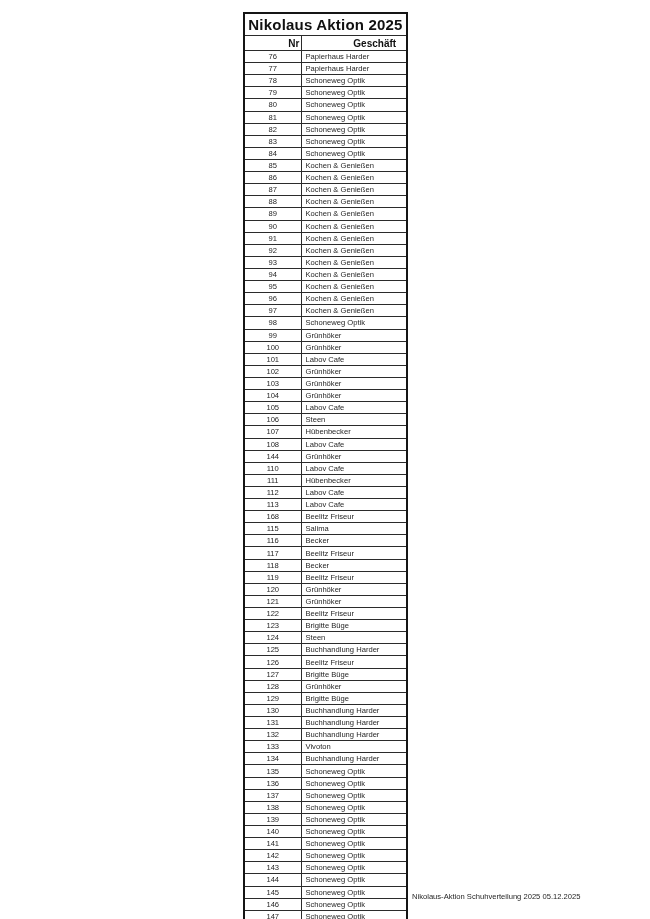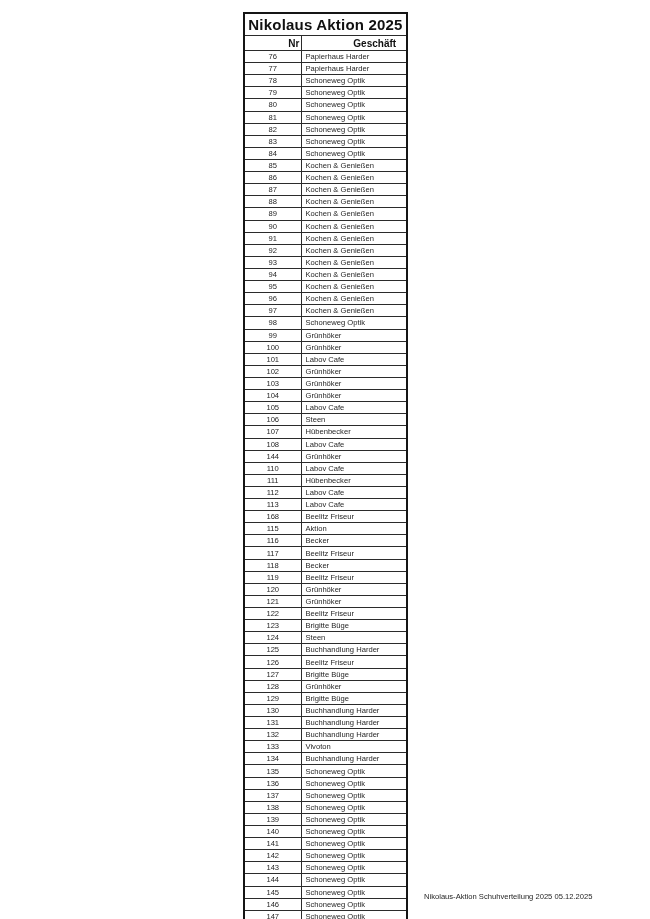--- a/index.html
+++ b/index.html
@@ -61,21 +61,21 @@
   }
   tbody td.cell-nr {
     text-align: center;
   }
   tbody td.cell-geschaeft {
     text-align: left;
     padding-left: 4px;
   }
   .footer-note {
     position: absolute;
-    left: 424px;
+    left: 412px;
     top: 892px;
     font-size: 7.6px;
     color: #1f1f1f;
     white-space: nowrap;
   }
 </style>
 </head>
 <body>
 
 <div class="page">
@@ -246,21 +246,21 @@
         <tr>
           <td class="cell-nr">113</td>
           <td class="cell-geschaeft">Labov Cafe</td>
         </tr>
         <tr>
           <td class="cell-nr">168</td>
           <td class="cell-geschaeft">Beelitz Friseur</td>
         </tr>
         <tr>
           <td class="cell-nr">115</td>
-          <td class="cell-geschaeft">Aktion</td>
+          <td class="cell-geschaeft">Salima</td>
         </tr>
         <tr>
           <td class="cell-nr">116</td>
           <td class="cell-geschaeft">Becker</td>
         </tr>
         <tr>
           <td class="cell-nr">117</td>
           <td class="cell-geschaeft">Beelitz Friseur</td>
         </tr>
         <tr>

